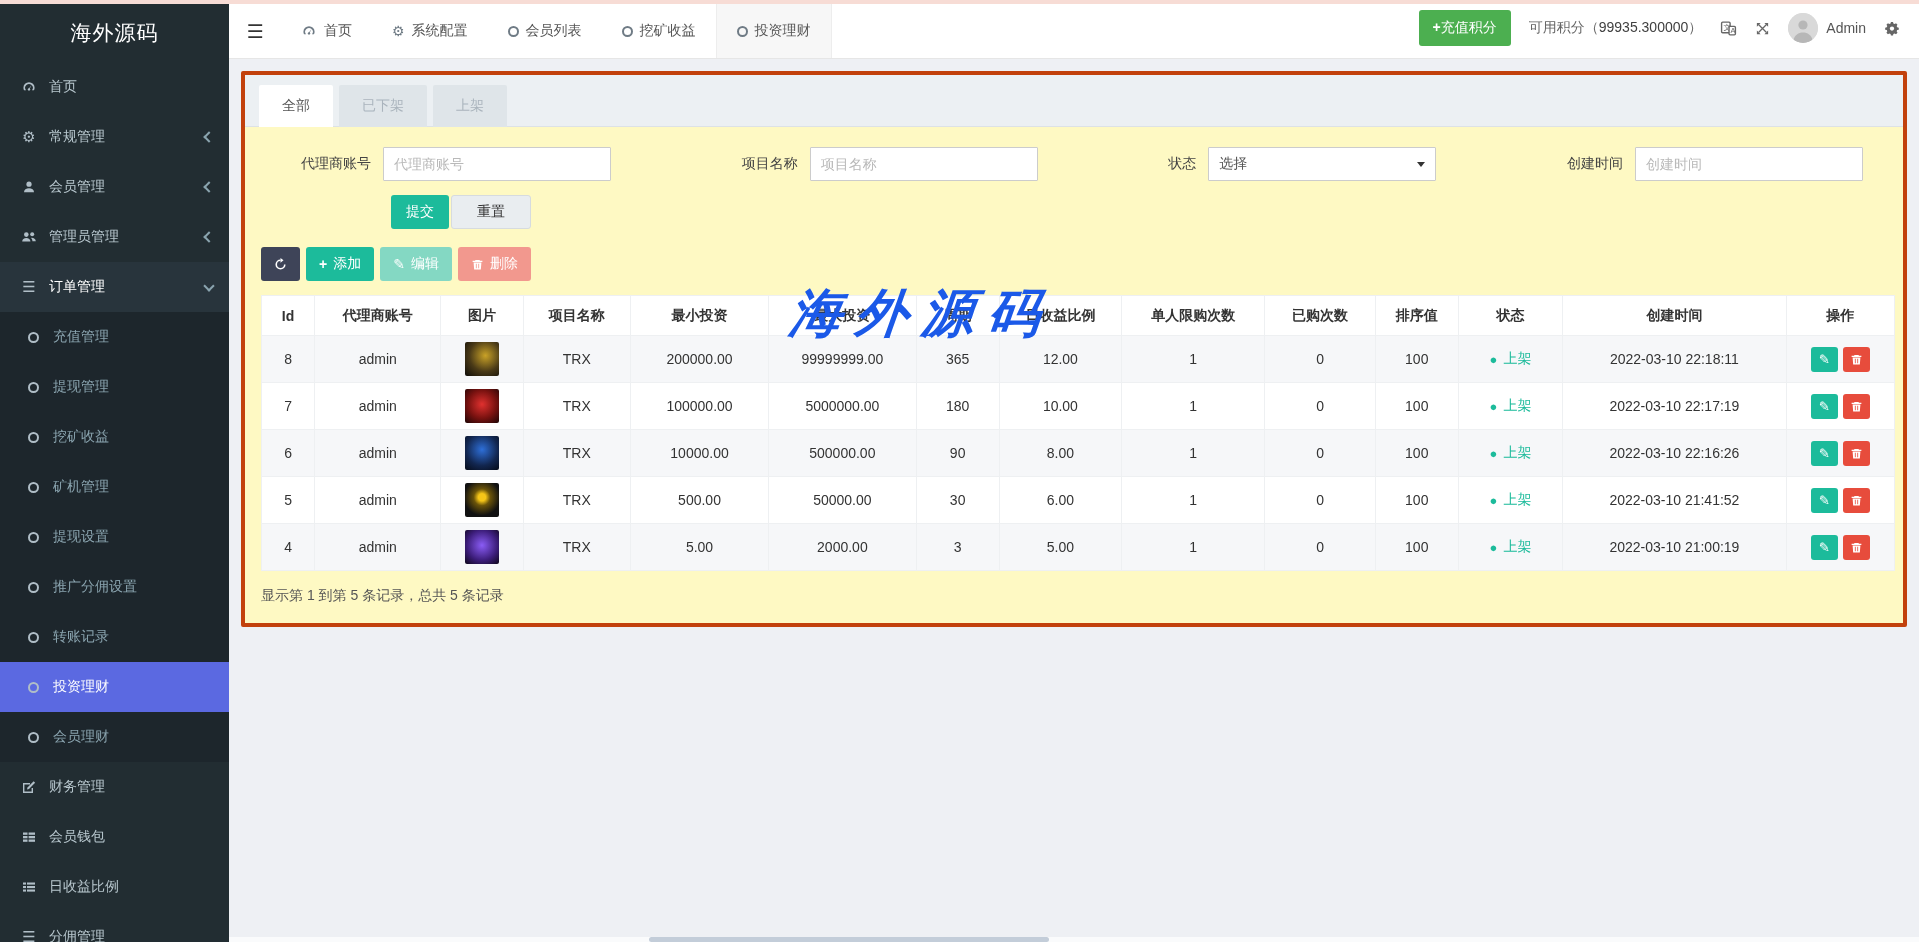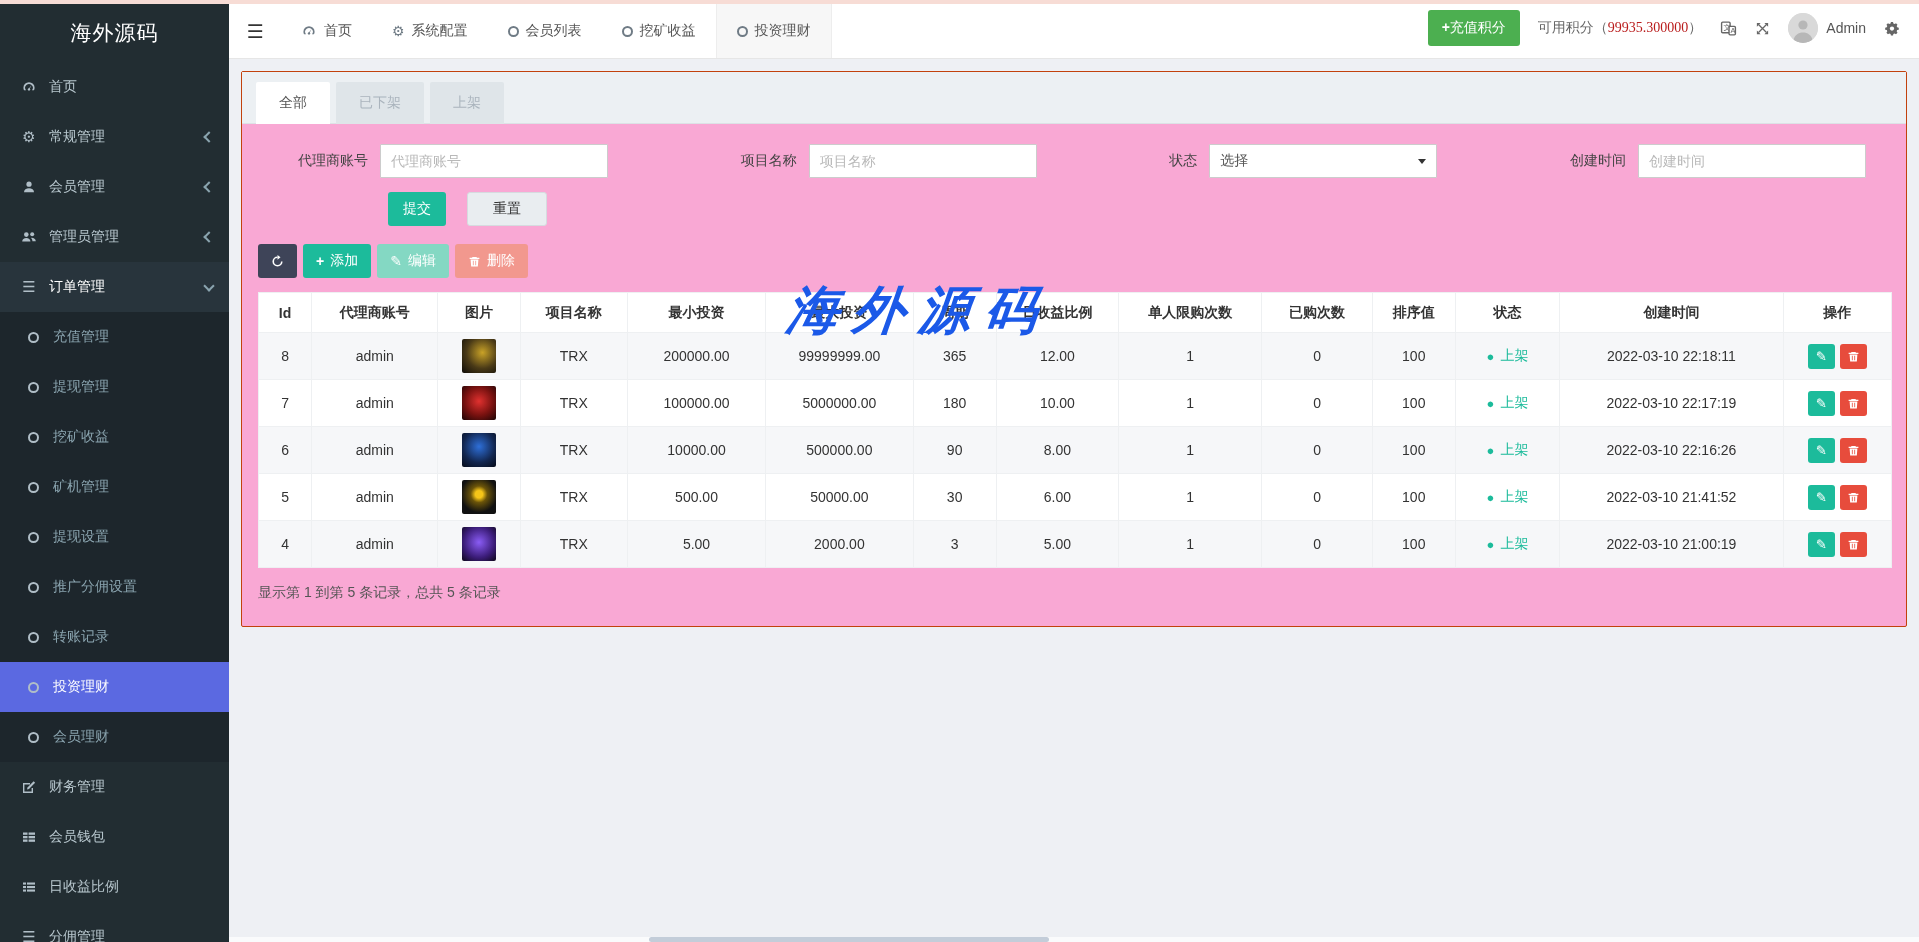--- a/index.html
+++ b/index.html
@@ -27,44 +27,44 @@
   .main { position:absolute; left:229px; top:4px; width:1690px; height:938px; }
   .navbar { height:55px; background:#fff; border-bottom:1px solid #e6e6e6; display:flex; align-items:stretch; position:relative; }
   .hamburger { width:52px; display:flex; align-items:center; justify-content:center; font-size:19px; color:#333; cursor:pointer; }
   .nav-tabs { display:flex; align-items:stretch; }
   .nav-tab { display:flex; align-items:center; gap:7px; padding:0 20px; font-size:14px; color:#555; cursor:pointer; }
   .nav-tab .t-ic { color:#6f7b85; font-size:14px; display:inline-flex; }
   .nav-tab.active { background:#f7f7f7; border-left:1px solid #ededed; border-right:1px solid #ededed; }
   .navbar-right { position:absolute; right:0; top:0; height:48px; display:flex; align-items:center; gap:18px; padding-right:18px; }
   .btn-recharge { background:#4caf50; color:#fff; border:none; border-radius:3px; font-size:14px; padding:9px 14px; cursor:pointer; }
   .points { font-size:14px; color:#666; }
-  .points .red { color:#b91c1c;font-family:Liberation Serif, serif; }
+  .points .red { color:#404040; }
   .top-ic { color:#666; display:inline-flex; cursor:pointer; }
   .userbox { display:flex; align-items:center; gap:8px; cursor:pointer; }
   .avatar { width:30px; height:30px; border-radius:50%; background:#d9d9d9; display:flex; align-items:center; justify-content:center; overflow:hidden; }
   .username { font-size:14px; color:#555; }
 
   .content { position:relative; padding:12px; }
-  .card { position:relative; background:#f9a8d4; border:1px solid #c2410c; border-radius:2px; min-height:556px; }
+  .card { position:relative; background:#fef9c3; border:4px solid #c2410c; border-radius:2px; min-height:556px; }
 
   
   .tabstrip { background:#ecf0f3; border-bottom:1px solid #dde2e6; padding:10px 14px 0 14px; display:flex; gap:6px; }
   .ptab { font-size:14px; padding:12px 23px; cursor:pointer; border-radius:2px 2px 0 0; margin-bottom:-1px; }
   .ptab.active { background:#fff; color:#555; }
   .ptab.inactive { background:#dfe5e9; color:#aab4bd;text-align:center; }
 
   
   .filters { display:flex; align-items:center; padding:20px 40px 0 56px; justify-content:space-between; }
   .fgroup { display:flex; align-items:center; }
   .fgroup label { font-size:14px; color:#444; margin-right:12px; white-space:nowrap; }
   .fgroup input, .fgroup .select { width:228px; height:34px; border:1px solid #ccc; border-radius:1px; font-size:14px; padding:0 10px; color:#555; background:#fff; }
   .fgroup input::placeholder { color:#b9b9b9; }
   .select { position:relative; display:flex; align-items:center; cursor:pointer; }
   .select .caret { position:absolute; right:10px; width:0; height:0; border-left:4px solid transparent; border-right:4px solid transparent; border-top:5px solid #333; }
-  .filter-actions { padding:14px 0 0 146px; display:flex; gap:21px; }
+  .filter-actions { padding:14px 0 0 146px; display:flex; gap:2px; }
   .btn { border:none; border-radius:3px; font-size:14px; cursor:pointer; display:inline-flex; align-items:center; gap:5px; }
   .btn-submit { background:#1cbb9b; color:#fff; padding:8px 15px; }
   .btn-reset { background:#e9edf0; color:#333; border:1px solid #d6dbdf; padding:7px 25px; }
 
   
   .toolbar { display:flex; gap:6px; padding:18px 16px 14px 16px; }
   .tbtn { border:none; border-radius:3px; color:#fff; font-size:14px; padding:8px 13px; display:inline-flex; align-items:center; gap:6px; cursor:pointer; }
   .tbtn.refresh { background:#3e4458; padding:8px 12px; }
   .tbtn.add { background:#1cbb9b; }
   .tbtn.edit { background:#84d8c3; }

